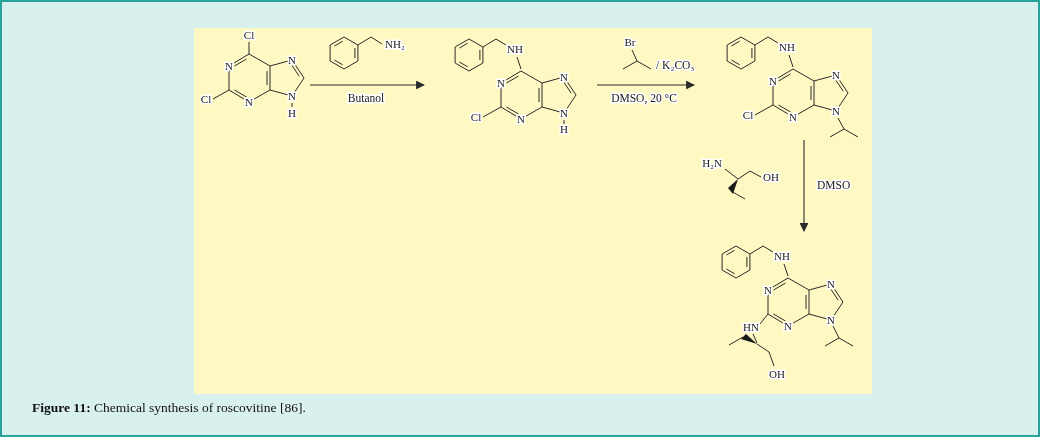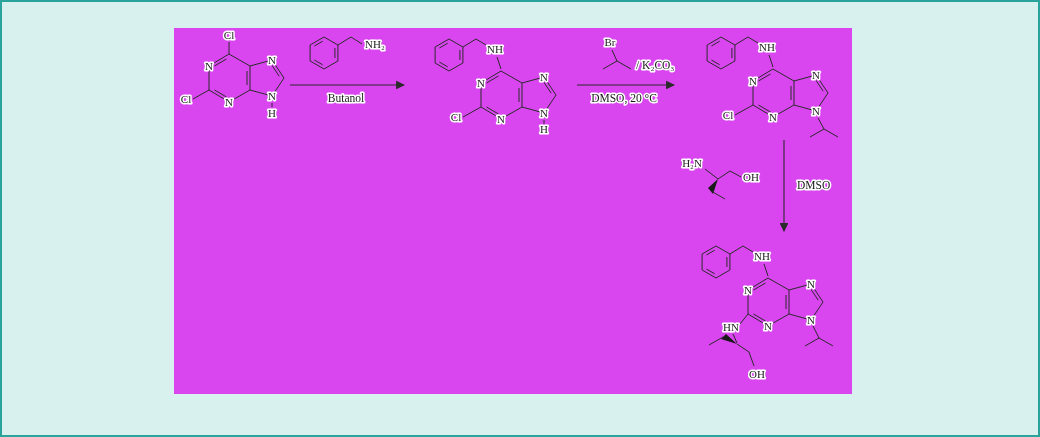--- a/index.html
+++ b/index.html
@@ -1,17 +1,17 @@
 <!DOCTYPE html>
 <html><head>
 <meta charset="utf-8">
 <style>
   html,body{margin:0;padding:0;background:#fff;}
   .frame{position:relative;width:1040px;height:437px;background:#d9f1ee;border:2px solid #2aa39d;box-sizing:border-box;overflow:hidden;}
-  .panel{position:absolute;left:172px;top:26px;width:678px;height:366px;background:#d946ef;}
+  .panel{position:absolute;left:192px;top:26px;width:678px;height:366px;background:#fef9c3;}
   svg{display:block;}
   svg text{font-family:"Liberation Serif","DejaVu Serif",serif;font-size:11px;fill:#1a1a1a;
            paint-order:stroke fill;stroke:#ffffff;stroke-width:3px;stroke-linejoin:round;}
   svg text.rg{font-size:11.5px;}
   .bond{stroke:#2b2b2b;stroke-width:1;fill:none;}
   .arrow{stroke:#2b2b2b;stroke-width:1.1;fill:none;}
   .wedge{fill:#1a1a1a;stroke:none;}
   .caption{position:absolute;left:30px;top:398px;font-family:"Liberation Serif","DejaVu Serif",serif;
            font-size:13.5px;color:#101010;white-space:pre;}
 </style>
@@ -108,13 +108,14 @@
         <text x="574" y="266" text-anchor="middle">N</text>
         <text x="594" y="302" text-anchor="middle">N</text>
         <text x="637" y="260" text-anchor="middle">N</text>
         <text x="637" y="296" text-anchor="middle">N</text>
         <text x="557" y="303" text-anchor="middle">HN</text>
         <text x="583" y="350" text-anchor="middle">OH</text>
       </g>
     </svg>
   </div>
 
+  <div class="caption"><b>Figure 11:</b><span> Chemical synthesis of roscovitine [86].</span></div>
 </div>
 
 </body></html>

